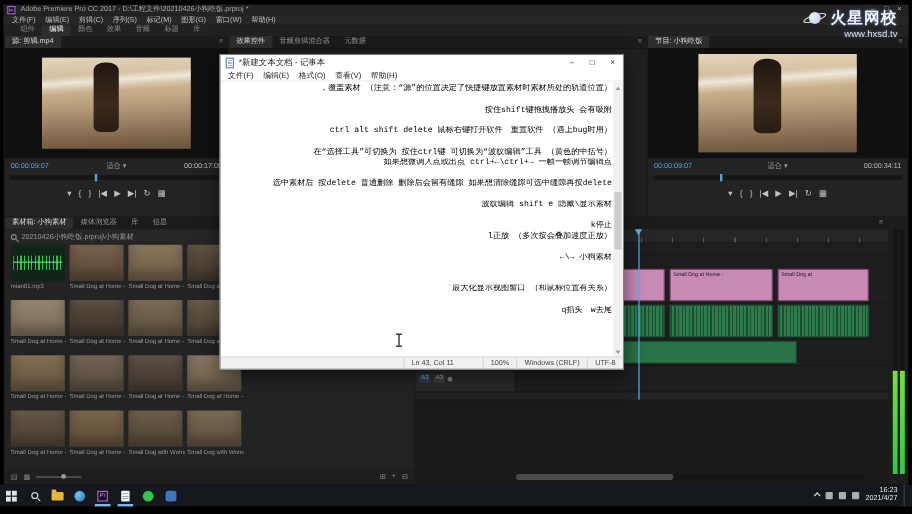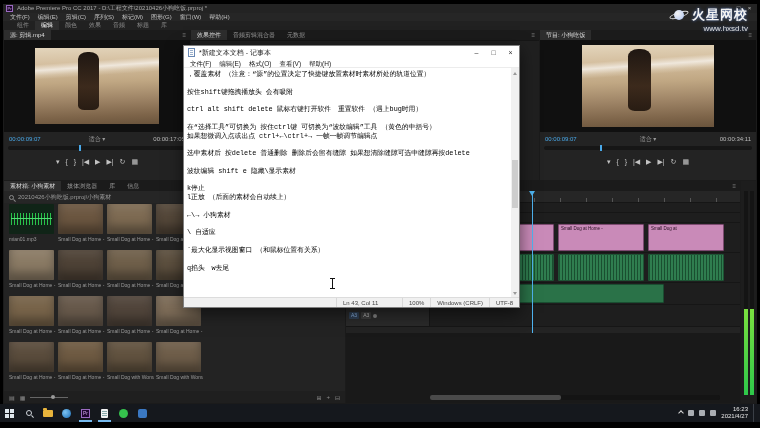--- a/index.html
+++ b/index.html
@@ -105,21 +105,21 @@
   .np-ic{position:absolute;left:4px;top:2px;width:7px;height:9px;background:#fdfdfd;border:1px solid #6a89b4;}
   .np-ic::after{content:"";position:absolute;left:1px;right:1px;top:1px;height:5px;
     background:repeating-linear-gradient(to bottom,#9ab0cc 0 1px,transparent 1px 2px);}
   .np-title-text{position:absolute;left:15px;white-space:nowrap;}
   .np-btns{position:absolute;right:0;top:0;height:13px;display:flex;}
   .np-btn{width:17px;text-align:center;font-size:7px;line-height:13px;color:#333;}
   .np-menu{position:absolute;top:13px;left:0;right:0;height:9px;background:#fff;font-size:6.5px;line-height:9px;color:#222;display:flex;padding-left:2px;border-bottom:1px solid #ececec;}
   .np-menu span{padding:0 4px;white-space:nowrap;}
   .np-body{position:absolute;top:22px;left:0;right:0;bottom:10px;background:#fff;overflow:hidden;padding:2px 9px 0 3px;
     font-family:"Liberation Mono","DejaVu Sans Mono",monospace;}
-  .tl-line{height:8.8px;font-size:6.8px;line-height:8.8px;color:#000;white-space:pre;overflow:hidden;}
+  .tl-line{height:8.8px;font-size:6.8px;line-height:8.8px;color:#000;white-space:pre;overflow:hidden;text-align:right;}
   .np-scroll{position:absolute;right:0;top:0;bottom:0;width:8px;background:#f0f0f0;}
   .np-arrow{position:absolute;left:0;width:8px;height:8px;}
   .np-arrow.up{top:0;} .np-arrow.down{bottom:0;}
   .np-arrow.up::after{content:"";position:absolute;left:2px;top:2px;border:2px solid transparent;border-bottom:3px solid #9a9a9a;}
   .np-arrow.down::after{content:"";position:absolute;left:2px;top:3px;border:2px solid transparent;border-top:3px solid #9a9a9a;}
   .np-thumb{position:absolute;left:1px;width:6px;top:92px;height:48px;background:#cdcdcd;}
   .np-status{position:absolute;left:0;right:0;bottom:0;height:10px;background:#f0f0f0;border-top:1px solid #dcdcdc;display:flex;align-items:center;font-size:6px;color:#444;}
   .seg{border-left:1px solid #d8d8d8;height:100%;display:flex;align-items:center;padding:0 6px;white-space:nowrap;}
   .seg.first{margin-left:auto;min-width:66px;}
 
@@ -496,25 +496,24 @@
       <div class="tl-line">ctrl alt shift delete 鼠标右键打开软件　重置软件 （遇上bug时用）</div>
       <div class="tl-line"></div>
       <div class="tl-line">在“选择工具”可切换为 按住ctrl键 可切换为“波纹编辑”工具 （黄色的中括号）</div>
       <div class="tl-line">如果想微调入点或出点 ctrl+←\ctrl+→ 一帧一帧调节编辑点</div>
       <div class="tl-line"></div>
       <div class="tl-line">选中素材后 按delete 普通删除 删除后会留有缝隙 如果想清除缝隙可选中缝隙再按delete</div>
       <div class="tl-line"></div>
       <div class="tl-line">波纹编辑 shift e 隐藏\显示素材</div>
       <div class="tl-line"></div>
       <div class="tl-line">k停止</div>
-      <div class="tl-line">l正放 （后面的素材会自动续上）</div>
+      <div class="tl-line">l正放 （多次按会叠加速度正放）</div>
       <div class="tl-line"></div>
       <div class="tl-line">←\→ 小狗素材</div>
       <div class="tl-line"></div>
-      <div class="tl-line">\ 自适应</div>
       <div class="tl-line"></div>
       <div class="tl-line">`最大化显示视图窗口 （和鼠标位置有关系）</div>
       <div class="tl-line"></div>
       <div class="tl-line">q掐头　w去尾</div>
       <div class="np-scroll">
         <span class="np-arrow up"></span>
         <div class="np-thumb"></div>
         <span class="np-arrow down"></span>
       </div>
     </div>

